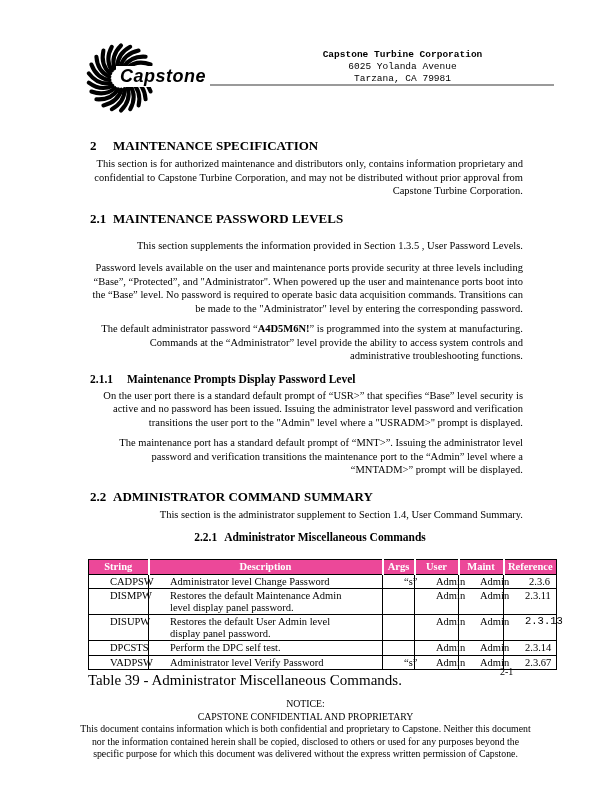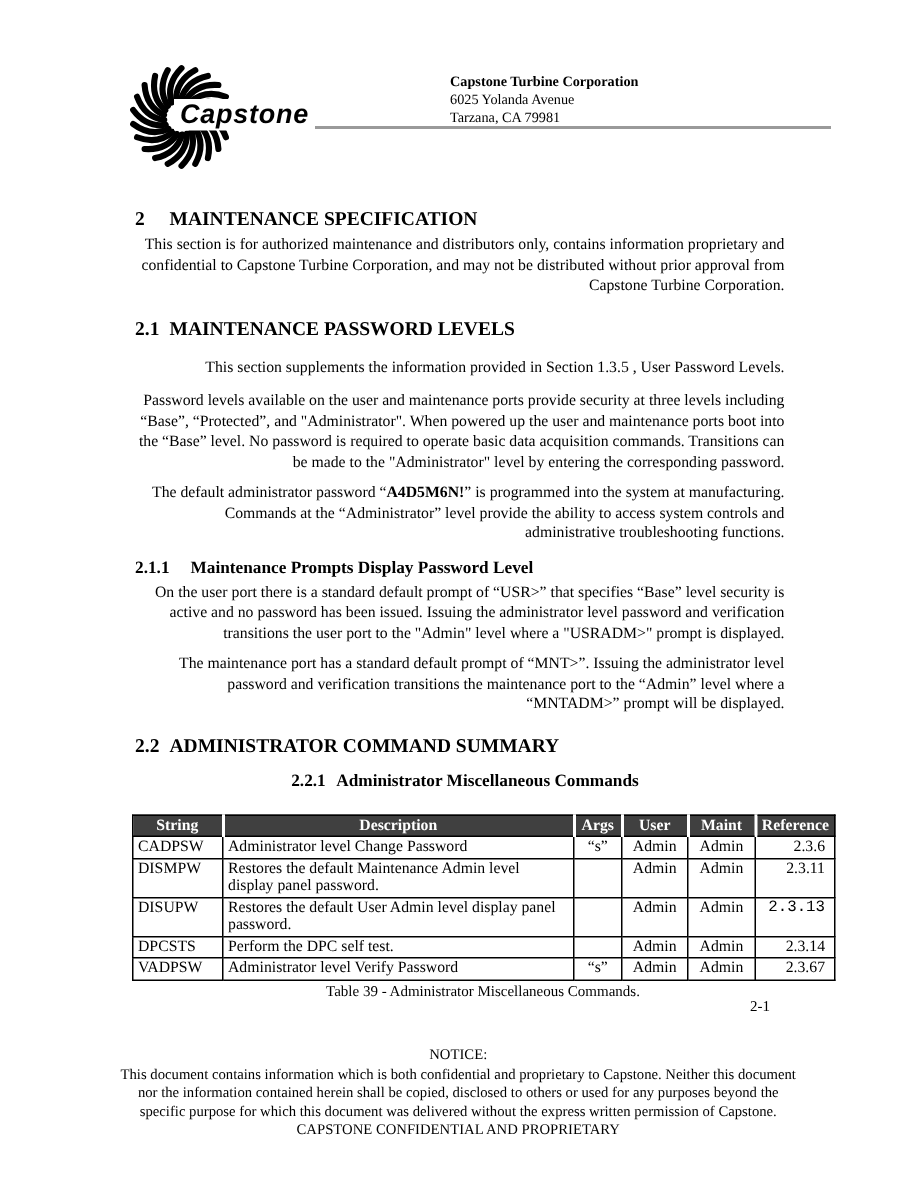--- a/index.html
+++ b/index.html
@@ -13,22 +13,22 @@
   
   .logo-svg { position:absolute; left:84px; top:41px; width:74px; height:74px; z-index:1; }
   .wordmark {
     position:absolute; left:116px; top:66px; z-index:2;
     background:#fff; padding:0 4px;
     font-family:"Liberation Sans", sans-serif;
     font-weight:bold; font-style:italic; font-size:18px; letter-spacing:.5px;
   }
   .header-rule { position:absolute; left:206px; top:84px; width:348px; height:2px; background:#9a9a9a; z-index:0; }
   .addr {
-    position:absolute; left:300px; top:49px; width:233px; text-align:left;
-    font-family:Liberation Serif, serif; font-size:9.5px; line-height:12px; z-index:2;
+    position:absolute; left:286px; top:49px; width:233px; text-align:center;
+    font-family:Liberation Mono, monospace; font-size:9.5px; line-height:12px; z-index:2;
   }
   .addr .co { font-weight:bold; }
 
   
   .content { position:absolute; left:90px; top:138px; width:433px; }
   h1, h2 { margin:0; font-weight:bold; }
   h1 { font-size:13px; line-height:16px; }
   h2 { font-size:11.5px; line-height:14px; }
   .hnum1 { display:inline-block; width:23px; }
   .hnum2 { display:inline-block; width:37px; }
@@ -38,28 +38,28 @@
   .p-21b { margin-top:9px; }
   .p-21c { margin-top:7px; }
   .h-s211{ margin-top:9px; margin-bottom:3px; }
   .p-211b{ margin-top:7px; }
   .h-s22 { margin-top:12px; margin-bottom:3px; }
   .h-s221{ margin-top:9px; margin-bottom:15px;text-align:center; }
 
   
   table.cmds { border-collapse:collapse; margin-left:-2px; width:468px; table-layout:fixed;
                font-size:10.5px; line-height:11.5px; }
-  .cmds th, .cmds td { border:1px solid #000; padding:1px 3px; vertical-align:top; }
+  .cmds th, .cmds td { border:1px solid #000; padding:1px 21px; vertical-align:top; }
   .cmds th {
-    background:#404040; color:#fff; font-weight:bold; text-align:center;
+    background:#ec4899; color:#fff; font-weight:bold; text-align:center;
     border-left:2px solid #fff; padding:1px 2px;
   }
   .cmds th:first-child { border-left:1px solid #000; }
   .cmds td:last-child { padding-right:6px; }
-  .tbl-caption { width:468px; margin-left:-2px; margin-top:2px; text-align:center; font-size:10px; }
+  .tbl-caption { width:468px; margin-left:-2px; margin-top:2px; font-size:15px; }
 
   
   .page-num { position:absolute; left:500px; top:666px; font-size:10px; }
   .notice {
     position:absolute; left:78px; top:698px; width:455px;
     text-align:center; font-size:9.8px; line-height:12.5px;
   }
 </style>
 </head>
 <body>
@@ -111,20 +111,21 @@
     <h1 class="h-s21"><span class="hnum1">2.1</span><span>MAINTENANCE PASSWORD LEVELS</span></h1>
     <p>This section supplements the information provided in Section 1.3.5 , User Password Levels.</p>
     <p class="p-21b">Password levels available on the user and maintenance ports provide security at three levels including “Base”, “Protected”, and "Administrator".  When powered up the user and maintenance ports boot into the “Base” level.  No password is required to operate basic data acquisition commands.  Transitions can be made to the "Administrator" level by entering the corresponding password.</p>
     <p class="p-21c"><span>The default administrator password “</span><b>A4D5M6N!</b><span>” is programmed into the system at manufacturing. Commands at the “Administrator” level provide the ability to access system controls and administrative troubleshooting functions.</span></p>
 
     <h2 class="h-s211"><span class="hnum2">2.1.1</span><span>Maintenance Prompts Display Password Level</span></h2>
     <p>On the user port there is a standard default prompt of “USR&gt;” that specifies “Base” level security is active and no password has been issued. Issuing the administrator level password and verification transitions the user port to the "Admin" level where a "USRADM&gt;" prompt is displayed.</p>
     <p class="p-211b">The maintenance port has a standard default prompt of “MNT&gt;”. Issuing the administrator level password and verification transitions the maintenance port to the “Admin” level where a “MNTADM&gt;” prompt will be displayed.</p>
 
     <h1 class="h-s22"><span class="hnum1">2.2</span><span>ADMINISTRATOR COMMAND SUMMARY</span></h1>
+    <p>This section is the administrator supplement to Section 1.4, User Command Summary.</p>
 
     <h2 class="h-s221"><span class="hnum2">2.2.1</span><span>Administrator Miscellaneous Commands</span></h2>
 
     <table class="cmds">
       <colgroup>
           <col style="width: 60px;">
           <col style="width: 234px;">
           <col style="width: 32px;">
           <col style="width: 44px;">
           <col style="width: 45px;">
@@ -182,17 +183,17 @@
             <td style="text-align: right;">2.3.67</td>
           </tr>
         </tbody>
     </table>
     <div class="tbl-caption">Table 39 - Administrator Miscellaneous Commands.</div>
   </div>
 
   <div class="page-num">2-1</div>
   <div class="notice">
     <div>NOTICE:</div>
+    <div>CAPSTONE CONFIDENTIAL AND PROPRIETARY</div>
     <div>This document contains information which is both confidential and proprietary to Capstone.  Neither this document nor the information contained herein shall be copied, disclosed to others or used for any purposes beyond the specific purpose for which this document was delivered without the express written permission of Capstone.</div>
-    <div>CAPSTONE CONFIDENTIAL AND PROPRIETARY</div>
   </div>
 
 </div>
 
 </body></html>

